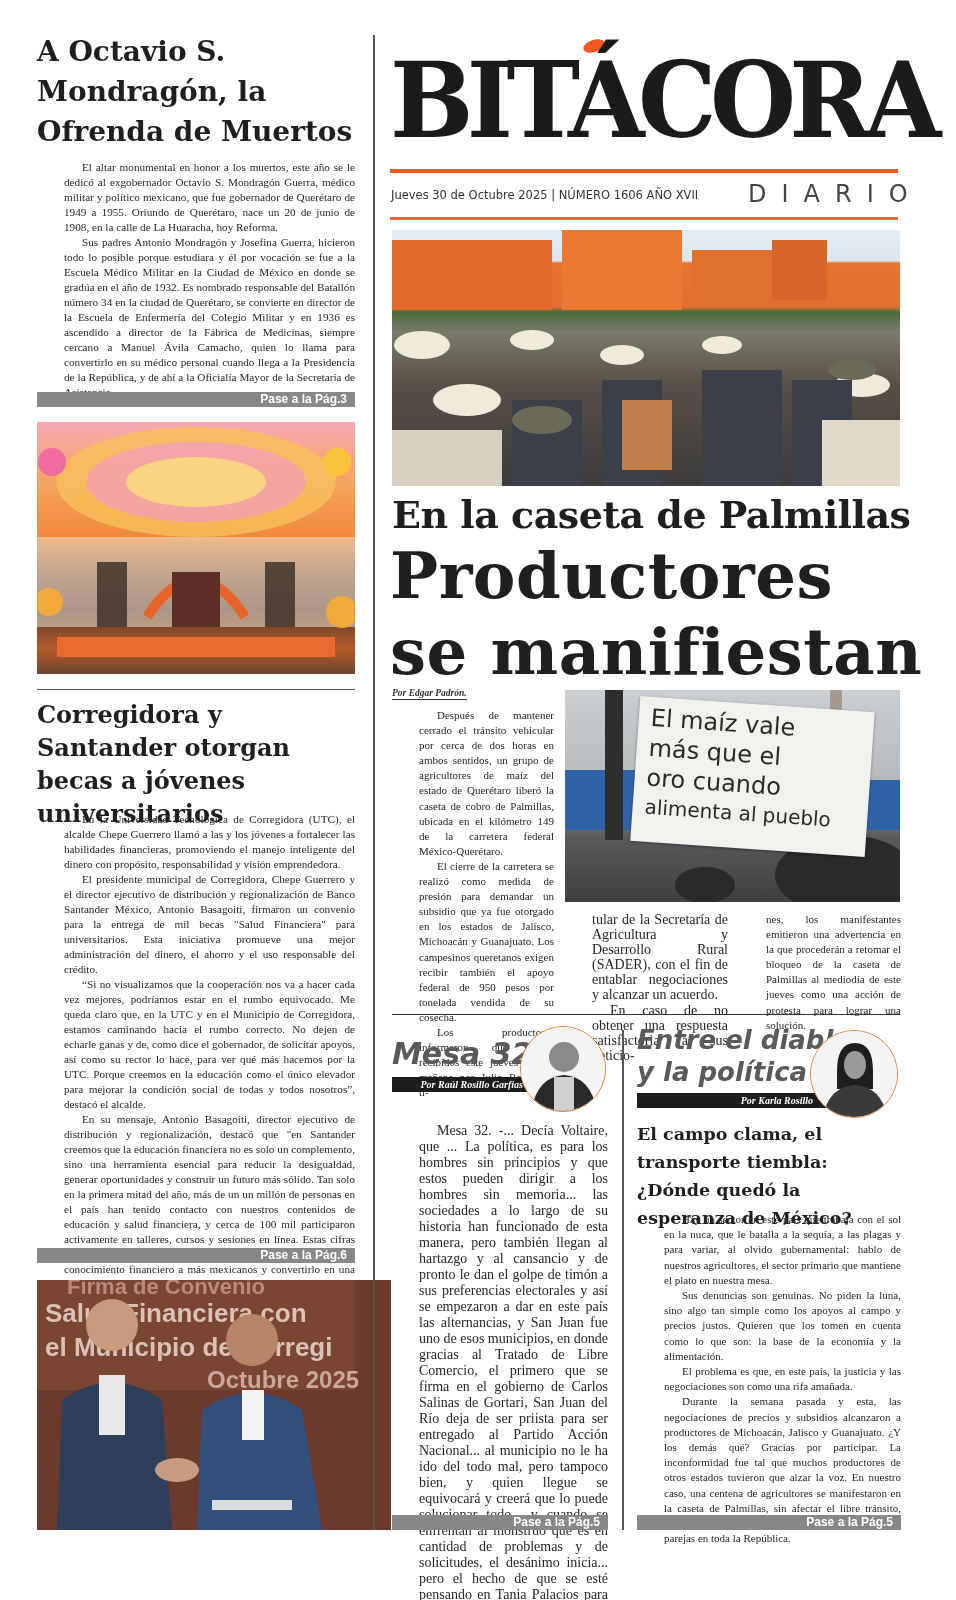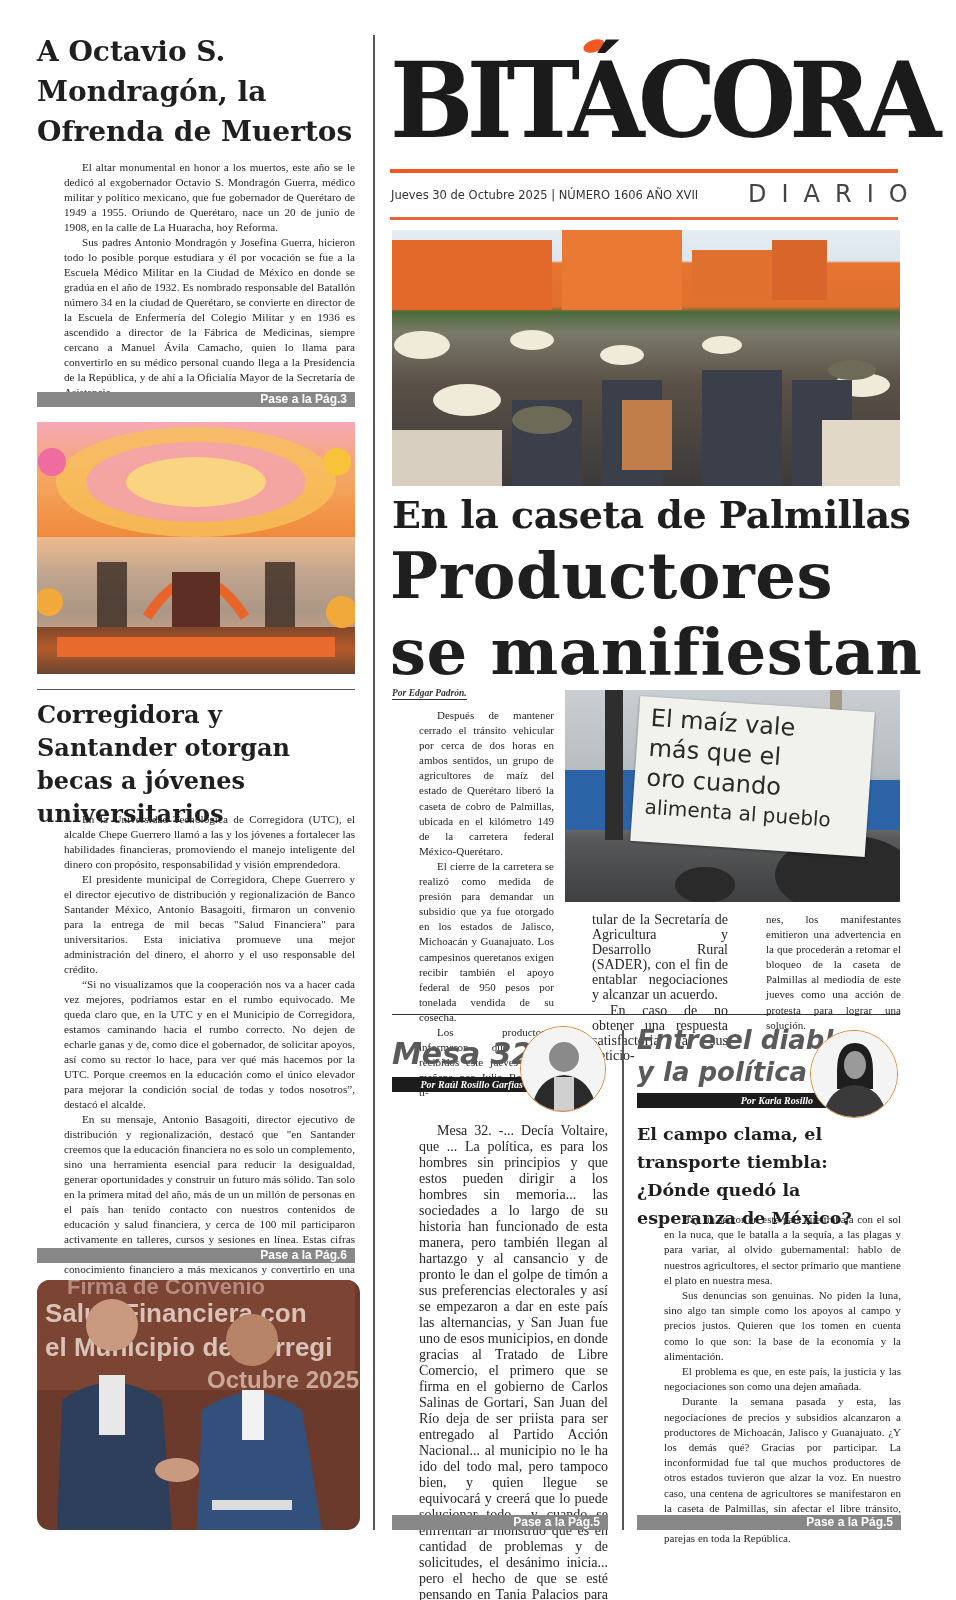--- a/index.html
+++ b/index.html
@@ -53,21 +53,21 @@
 
 <div class="abs body-text" style="left:37px;top:812px;width:318px;">
   <p>En la Universidad Tecnológica de Corregidora (UTC), el alcalde Chepe Guerrero llamó a las y los jóvenes a fortalecer las habilidades financieras, promoviendo el manejo inteligente del dinero con propósito, responsabilidad y visión emprendedora.</p>
   <p>El presidente municipal de Corregidora, Chepe Guerrero y el director ejecutivo de distribución y regionalización de Banco Santander México, Antonio Basagoiti, firmaron un convenio para la entrega de mil becas "Salud Financiera" para universitarios. Esta iniciativa promueve una mejor administración del dinero, el ahorro y el uso responsable del crédito.</p>
   <p>“Si no visualizamos que la cooperación nos va a hacer cada vez mejores, podríamos estar en el rumbo equivocado. Me queda claro que, en la UTC y en el Municipio de Corregidora, estamos caminando hacia el rumbo correcto. No dejen de echarle ganas y de, como dice el gobernador, de solicitar apoyos, así como su rector lo hace, para ver qué más hacemos por la UTC. Porque creemos en la educación como el único elevador para mejorar la condición social de todas y todos nosotros”, destacó el alcalde.</p>
   <p>En su mensaje, Antonio Basagoiti, director ejecutivo de distribución y regionalización, destacó que "en Santander creemos que la educación financiera no es solo un complemento, sino una herramienta esencial para reducir la desigualdad, generar oportunidades y construir un futuro más sólido. Tan solo en la primera mitad del año, más de un un millón de personas en el país han tenido contacto con nuestros contenidos de educación y salud financiera, y cerca de 100 mil participaron activamente en talleres, cursos y sesiones en línea. Estas cifras reflejan nuestro compromiso permanente por acercar el conocimiento financiero a más mexicanos y convertirlo en una fuente real de oportunidades".</p>
 </div>
 
 <div class="abs pase" style="left:37px;top:1248px;width:318px;">Pase a la Pág.6</div>
 
-<div class="abs photo" style="left:37px;top:1280px;width:323px;height:250px;background:#6b3a2c;border-radius:13px;">
+<div class="abs photo" style="left:37px;top:1280px;width:354px;height:250px;background:#6b3a2c;">
   <div style="position:absolute;left:0;top:0;width:318px;height:110px;background:#7b4433;"></div>
   <div style="position:absolute;left:30px;top:-6px;font-family:'Liberation Sans',sans-serif;font-weight:bold;font-size:22px;color:#b78c7e;white-space:nowrap;">Firma de Convenio</div>
   <div style="position:absolute;left:8px;top:18px;font-family:'Liberation Sans',sans-serif;font-weight:bold;font-size:26px;color:#d9c2b8;white-space:nowrap;">Salud Financiera con</div>
   <div style="position:absolute;left:8px;top:52px;font-family:'Liberation Sans',sans-serif;font-weight:bold;font-size:26px;color:#d9c2b8;white-space:nowrap;">el Municipio de Corregi</div>
   <div style="position:absolute;left:170px;top:86px;font-family:'Liberation Sans',sans-serif;font-weight:bold;font-size:24px;color:#c9a89a;white-space:nowrap;">Octubre 2025</div>
   <svg width="318" height="250" viewBox="0 0 318 250" style="position:absolute;left:0;top:0;">
     <circle cx="75" cy="45" r="26" fill="#c99a80"></circle>
     <path d="M20 250 L25 120 Q75 85 125 120 L135 250 Z" fill="#2e3f5c"></path>
     <rect x="62" y="95" width="26" height="60" fill="#e8e8e8"></rect>
     <circle cx="215" cy="60" r="26" fill="#b88468"></circle>
@@ -186,17 +186,17 @@
     <ellipse cx="44" cy="34" rx="11" ry="14" fill="#9a9a9a"></ellipse>
     <path d="M12 88 Q16 56 44 54 Q72 56 76 88 Z" fill="#3a3a3a"></path>
   </svg>
 </div>
 
 <div class="abs serif-head" style="left:637px;top:1120px;width:268px;font-size:17.5px;line-height:28px;">El campo clama, el transporte tiembla: ¿Dónde quedó la esperanza de México?</div>
 
 <div class="abs body-text" style="left:637px;top:1212px;width:264px;font-size:11px;line-height:15.2px;">
   <p>Hay un sector en este país que trabaja con el sol en la nuca, que le batalla a la sequía, a las plagas y para variar, al olvido gubernamental: hablo de nuestros agricultores, el sector primario que mantiene el plato en nuestra mesa.</p>
   <p>Sus denuncias son genuinas. No piden la luna, sino algo tan simple como los apoyos al campo y precios justos. Quieren que los tomen en cuenta como lo que son: la base de la economía y la alimentación.</p>
-  <p>El problema es que, en este país, la justicia y las negociaciones son como una dejen amañada.</p>
+  <p>El problema es que, en este país, la justicia y las negociaciones son como una rifa amañada.</p>
   <p>Durante la semana pasada y esta, las negociaciones de precios y subsidios alcanzaron a productores de Michoacán, Jalisco y Guanajuato. ¿Y los demás qué? Gracias por participar. La inconformidad fue tal que muchos productores de otros estados tuvieron que alzar la voz. En nuestro caso, una centena de agricultores se manifestaron en la caseta de Palmillas, sin afectar el libre tránsito, pero sí exigiendo a gritos que las negociaciones sean parejas en toda la República.</p>
 </div>
 
 <div class="abs pase" style="left:637px;top:1515px;width:264px;">Pase a la Pág.5</div>
 
 </body></html>

